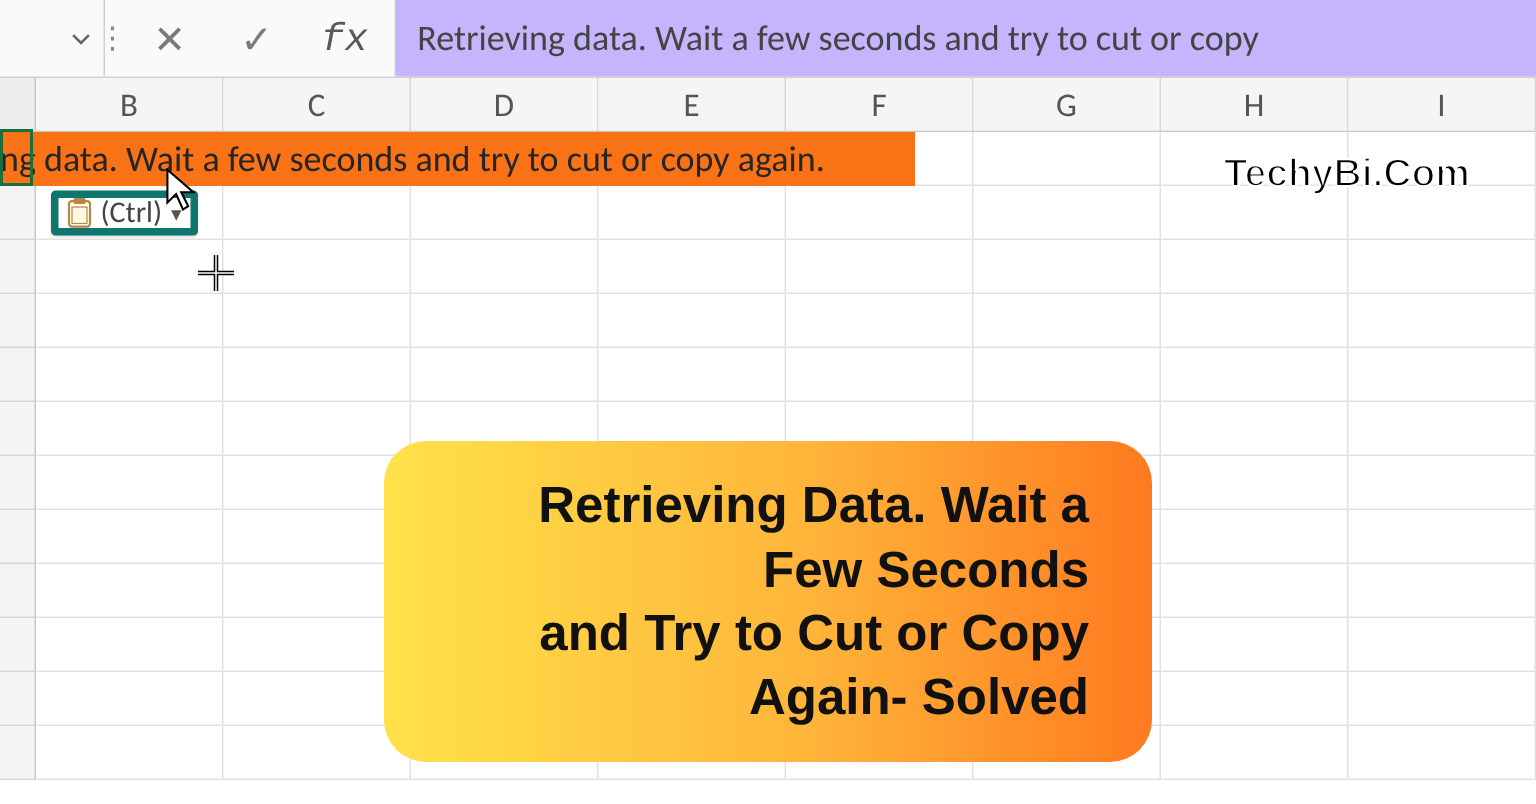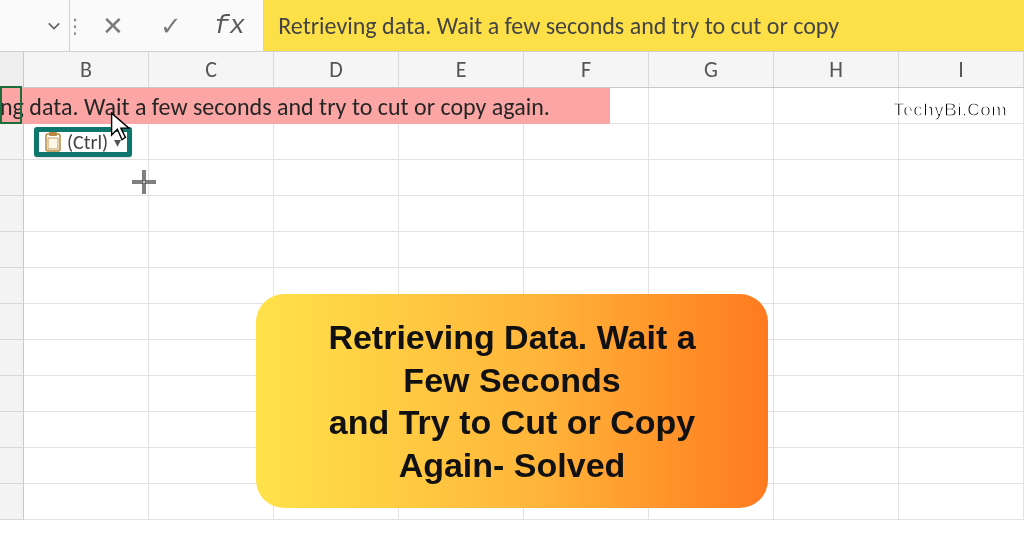--- a/index.html
+++ b/index.html
@@ -61,21 +61,21 @@
     font-style: italic;
     font-family: Liberation Mono, monospace;
     font-size: 26px;
     color: #5a5a5a;
   }
   .formula-input {
     flex: 1;
     height: 100%;
     border: none;
     outline: none;
-    background: #fde047;
+    background: #c4b5fd;
     font-size: 24px;
     color: #444;
     padding: 0 14px;
     font-family: Calibri, Arial, sans-serif;
     filter: blur(0.3px);
   }
 
   
   .col-headers {
     display: flex;
@@ -120,21 +120,21 @@
     position: relative;
   }
 
   
   .highlight-content {
     position: absolute;
     left: 0;
     top: 88px;
     height: 36px;
     width: 610px;
-    background: #fca5a5;
+    background: #f97316;
     display: flex;
     align-items: center;
     padding-left: 0px;
     font-size: 24px;
     color: #262626;
     white-space: nowrap;
     overflow: hidden;
     z-index: 3;
     filter: blur(0.4px);
   }
@@ -189,41 +189,41 @@
     left: 130px;
     top: 168px;
     z-index: 10;
     pointer-events: none;
   }
   .plus-cursor svg { width: 28px; height: 28px; }
 
   
   .watermark {
     position: absolute;
-    right: 17px;
+    right: 44px;
     top: 100px;
     font-family: "Comic Sans MS", cursive, sans-serif;
     font-weight: 900;
-    font-size: 18px;
+    font-size: 26px;
     color: #000;
     -webkit-text-stroke: 1.5px #fff;
     text-shadow: 0 0 2px #fff, 0 0 2px #fff;
     z-index: 15;
   }
 
   
   .banner {
     position: absolute;
     left: 50%;
     transform: translateX(-50%);
     bottom: 28px;
     padding: 22px 42px;
     border-radius: 28px;
     background: linear-gradient(90deg, #ffe24a 0%, #ffb53a 55%, #ff7a1f 100%);
-    text-align: center;
+    text-align: right;
     font-weight: 800;
     font-size: 34px;
     line-height: 1.25;
     color: #111;
     z-index: 30;
     font-family: Arial, sans-serif;
     max-width: 820px;
   }
 </style>
 </head>

